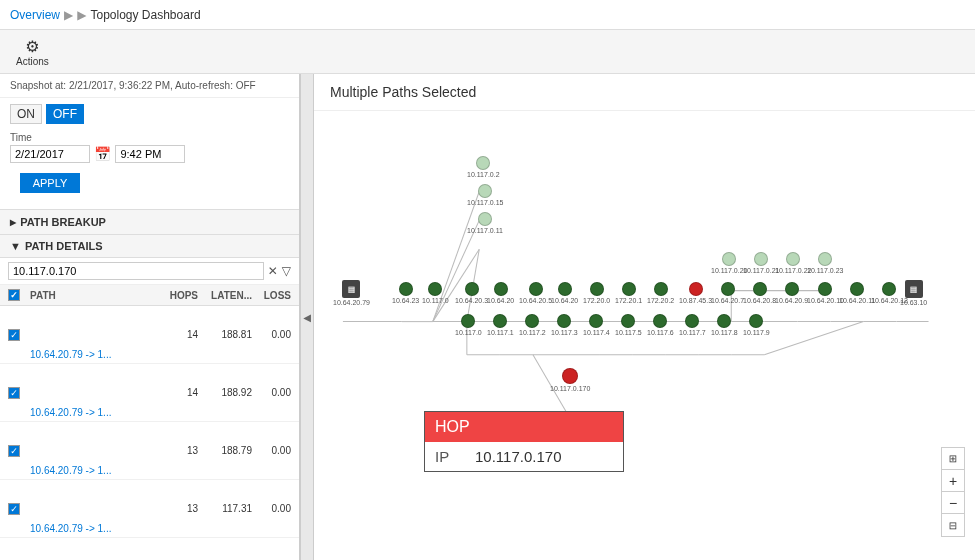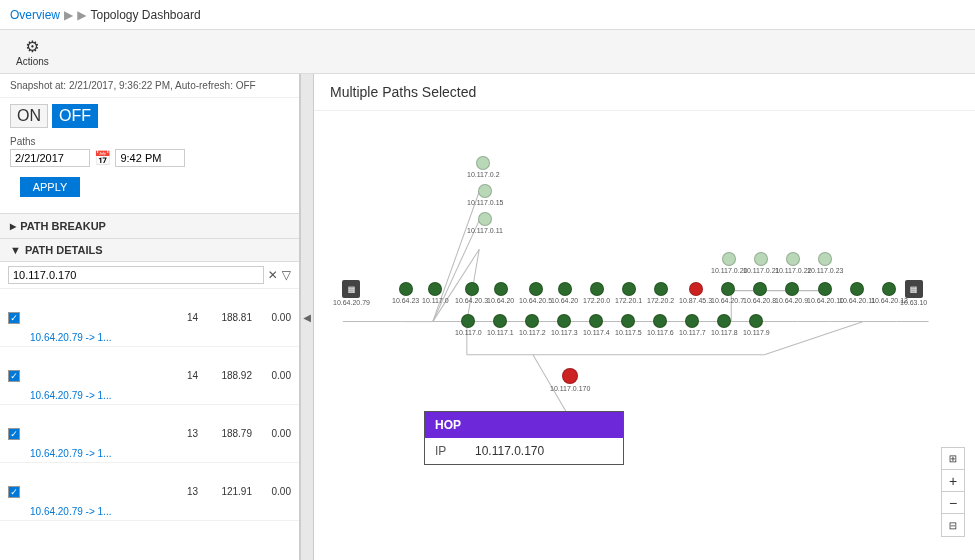--- a/index.html
+++ b/index.html
@@ -18,21 +18,21 @@
 
     
     .main-layout { display: flex; height: calc(560px - 74px); }
 
     
     .left-panel { width: 300px; min-width: 300px; background: #fff; border-right: 1px solid #ccc; display: flex; flex-direction: column; overflow: hidden; }
 
     .snapshot-bar { padding: 6px 10px; font-size: 10px; color: #555; border-bottom: 1px solid #eee; }
 
     .toggle-row { display: flex; align-items: center; padding: 6px 10px 4px; gap: 4px; }
-    .toggle-btn { border: 1px solid #ccc; font-size: 16px; padding: 2px 6px; cursor: pointer; background: #f5f5f5; color: #333; }
+    .toggle-btn { border: 1px solid #ccc; font-size: 12px; padding: 2px 6px; cursor: pointer; background: #f5f5f5; color: #333; }
     .toggle-btn.active { background: #0078d7; color: #fff; border-color: #0078d7; }
 
     .time-section { padding: 4px 10px 6px; }
     .time-label { font-size: 10px; color: #555; margin-bottom: 2px; }
     .time-inputs { display: flex; align-items: center; gap: 4px; }
     .time-input { border: 1px solid #ccc; padding: 2px 4px; font-size: 11px; width: 80px; }
     .time-input-time { border: 1px solid #ccc; padding: 2px 4px; font-size: 11px; width: 70px; }
     .cal-icon { font-size: 14px; color: #555; cursor: pointer; }
     .apply-btn { background: #0078d7; color: #fff; border: none; padding: 4px 12px; font-size: 11px; cursor: pointer; margin: 4px 10px 8px; width: 60px; }
 
@@ -73,22 +73,22 @@
     .right-panel-title { padding: 10px 16px; font-size: 14px; font-weight: normal; color: #333; border-bottom: 1px solid #eee; }
 
     .topology-area { position: relative; width: 100%; height: calc(100% - 40px); overflow: hidden; }
 
     
     .node { position: absolute; display: flex; flex-direction: column; align-items: center; cursor: pointer; }
     .node-label { font-size: 7px; color: #555; text-align: center; margin-top: 1px; max-width: 50px; word-break: break-all; }
 
     
     .hop-tooltip { position: absolute; background: #3a3a5c; color: #fff; border: 1px solid #555; min-width: 200px; }
-    .hop-tooltip-header { padding: 6px 10px; font-size: 12px; font-weight: bold; background: #6d28d9; }
-    .hop-tooltip-body { background: #fff; color: #333; padding: 6px 10px; font-size: 12px; }
+    .hop-tooltip-header { padding: 6px 10px; font-size: 16px; font-weight: normal; background: #ef4444; }
+    .hop-tooltip-body { background: #fff; color: #333; padding: 6px 10px; font-size: 15px; }
     .hop-tooltip-row { display: flex; gap: 10px; }
     .hop-tooltip-key { color: #555; width: 30px; }
     .hop-tooltip-val { color: #333; }
 
     
     .zoom-controls { position: absolute; right: 10px; bottom: 20px; display: flex; flex-direction: column; border: 1px solid #ccc; background: #f5f5f5; }
     .zoom-btn { width: 22px; height: 22px; display: flex; align-items: center; justify-content: center; cursor: pointer; border-bottom: 1px solid #ccc; font-size: 14px; color: #333; background: #fff; user-select: none; }
     .zoom-btn:last-child { border-bottom: none; }
     .zoom-grid { width: 22px; height: 22px; display: flex; align-items: center; justify-content: center; font-size: 10px; color: #333; cursor: pointer; background: #fff; border-bottom: 1px solid #ccc; }
 
@@ -121,21 +121,21 @@
     <div class="snapshot-bar">
       <span>Snapshot at: 2/21/2017, 9:36:22 PM, Auto-refresh: OFF</span>
     </div>
 
     <div class="toggle-row">
       <button class="toggle-btn">ON</button>
       <button class="toggle-btn active">OFF</button>
     </div>
 
     <div class="time-section">
-      <div class="time-label">Paths</div>
+      <div class="time-label">Time</div>
       <div class="time-inputs">
         <input class="time-input" type="text" value="2/21/2017" style="">
         <span class="cal-icon">📅</span>
         <input class="time-input-time" type="text" value="9:42 PM" style="">
       </div>
     </div>
 
     <div style="padding: 0 10px 8px;">
       <button class="apply-btn">APPLY</button>
     </div>
@@ -149,20 +149,29 @@
       <span class="arrow">▼</span>
       <span>PATH DETAILS</span>
     </div>
 
     <div class="filter-row">
       <input class="filter-input" type="text" value="10.117.0.170" style="">
       <span class="filter-icon">✕</span>
       <span class="filter-icon">▽</span>
     </div>
 
+    <div class="path-table-header">
+      <div class="col-check">
+        <div class="checkbox"></div>
+      </div>
+      <div class="col-path">PATH</div>
+      <div class="col-hops">HOPS</div>
+      <div class="col-lat">LATEN...</div>
+      <div class="col-loss">LOSS</div>
+    </div>
 
     <div class="path-table" id="path-table-body">
     <div class="path-row">
     <div class="col-check"><div class="checkbox"></div></div>
     <div class="col-path">10.64.20.79 -&gt; 1...</div>
     <div class="col-hops">14</div>
     <div class="col-lat">188.81</div>
     <div class="col-loss">0.00</div>
   </div>
         <div class="path-row">
@@ -176,21 +185,21 @@
     <div class="col-check"><div class="checkbox"></div></div>
     <div class="col-path">10.64.20.79 -&gt; 1...</div>
     <div class="col-hops">13</div>
     <div class="col-lat">188.79</div>
     <div class="col-loss">0.00</div>
   </div>
         <div class="path-row">
     <div class="col-check"><div class="checkbox"></div></div>
     <div class="col-path">10.64.20.79 -&gt; 1...</div>
     <div class="col-hops">13</div>
-    <div class="col-lat">121.91</div>
+    <div class="col-lat">117.31</div>
     <div class="col-loss">0.00</div>
   </div>
       </div>
 
   </div>
 
   <div class="collapse-handle">
     <span>◀</span>
   </div>
 

